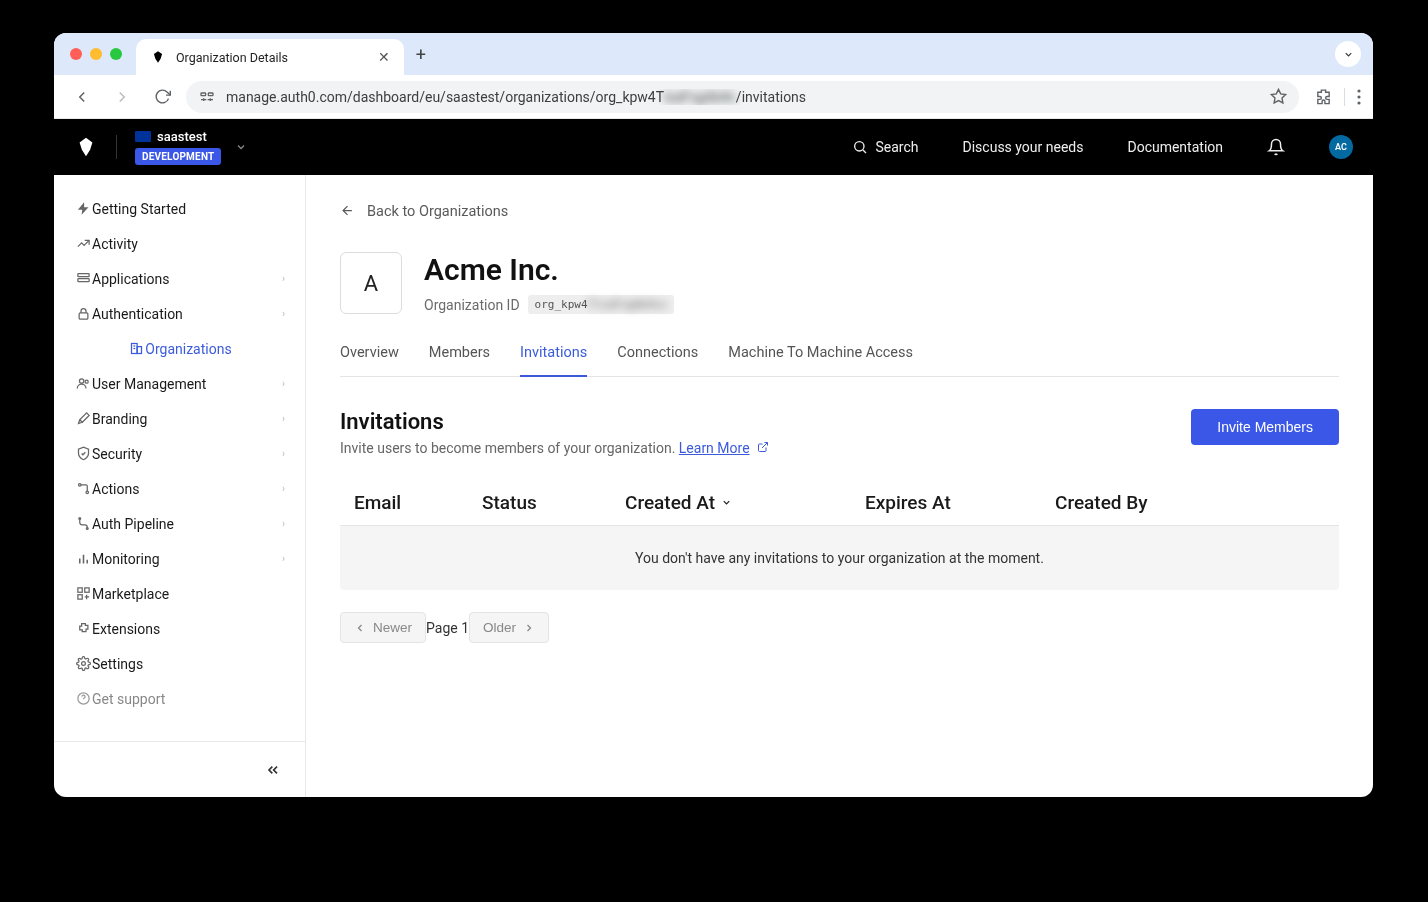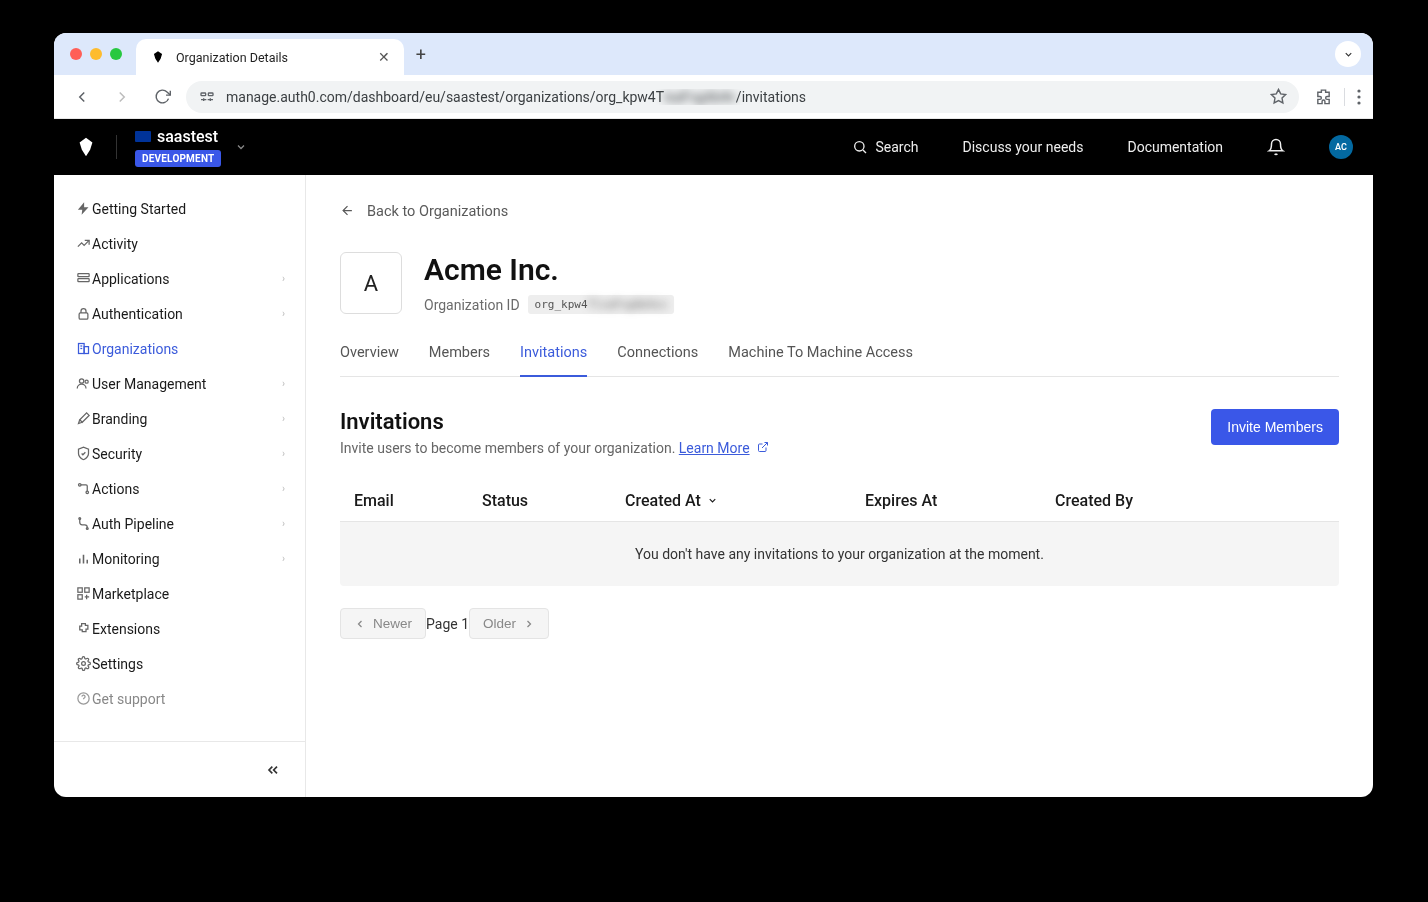--- a/index.html
+++ b/index.html
@@ -27,31 +27,31 @@
     .star { color: #5f6368; }
     .tb-right { display: flex; align-items: center; gap: 12px; padding-left: 8px; }
     .tb-div { width: 1px; height: 18px; background: #dadce0; }
     .app { flex: 1; display: flex; flex-direction: column; overflow: hidden; }
     .topnav { height: 56px; background: #000; display: flex; align-items: center; padding: 0 20px; }
     .logo { width: 24px; height: 24px; display:flex; align-items:center; justify-content:center; }
     .vdiv { width: 1px; height: 24px; background: #333; margin: 0 18px; }
     .tenant { display: flex; align-items: center; gap: 8px; cursor:pointer; }
     .flag { width: 16px; height: 11px; background: #003399; border-radius: 1px; position: relative; display:inline-block; }
     .flag::after { content:""; position:absolute; inset:0; background: radial-gradient(circle at 50% 50%, transparent 1px, transparent 1px); }
-    .tenant-name { color: #fff; font-size: 16px; font-weight: 500; }
+    .tenant-name { color: #fff; font-size: 13px; font-weight: 500; }
     .badge { background: #3a57e8; color: #fff; font-size: 10px; font-weight: 700; letter-spacing: .2px; padding: 3px 7px; border-radius: 3px; }
     .tenant-chev { color: #888; margin-left: 6px; }
     .nav-right { margin-left: auto; display: flex; align-items: center; gap: 44px; }
     .nav-link { color: #eee; font-size: 14px; cursor:pointer; display:flex; align-items:center; gap:8px; }
     .bell { color: #eee; cursor:pointer; }
     .avatar { width: 24px; height: 24px; border-radius: 50%; background: #0369a1; color: #fff; font-size: 9px; font-weight: 600; display: flex; align-items: center; justify-content: center; cursor:pointer; }
     .body { flex: 1; display: flex; overflow: hidden; }
     .sidebar { width: 252px; border-right: 1px solid #e8e8e8; display: flex; flex-direction: column; padding-top: 16px; }
     .sb-item { display: flex; align-items: center; height: 35px; padding: 0 20px; cursor:pointer; font-size: 14px; color: #1a1a1a; }
-    .sb-item.active { color: #3b5bdb; }
+    .sb-item.active { color: #3b5bdb; justify-content: center; }
     .sb-item .sb-icon { width: 18px; height: 18px; display: flex; align-items: center; justify-content: center; color: #666; flex-shrink: 0; }
     .sb-item.active .sb-icon { color: #3b5bdb; }
     .sb-item.support { color: #888; }
     .sb-item.support .sb-icon { color: #999; }
     .sb-chev { margin-left: auto; color: #bbb; font-size: 10px; }
     .sb-footer { margin-top: auto; border-top: 1px solid #e8e8e8; height: 56px; display: flex; align-items: center; justify-content: flex-end; padding-right: 24px; }
     .collapse-btn { color: #333; cursor:pointer; }
     .main { flex: 1; padding: 28px 34px; overflow-y: auto; }
     .back { display: flex; align-items: flex-start; gap: 12px; color: #5a5a5a; font-size: 14.5px; cursor:pointer; margin-bottom: 32px; }
     .org-header { display: flex; gap: 22px; align-items: flex-start; margin-bottom: 30px; }
@@ -61,23 +61,23 @@
     .org-id-code { background: #eee; padding: 3px 7px; border-radius: 3px; font-family: ui-monospace, Menlo, monospace; font-size: 11px; color: #555; }
     .org-id-code .blurred { filter: blur(4px); }
     .tabs { display: flex; gap: 30px; border-bottom: 1px solid #e5e5e5; margin-bottom: 32px; }
     .tab-item { padding-bottom: 14px; font-size: 14.5px; color: #555; cursor:pointer; }
     .tab-item.active { color: #3b5bdb; border-bottom: 2.5px solid #3b5bdb; margin-bottom: -1px; }
     .section-head { display: flex; justify-content: space-between; align-items: flex-start; margin-bottom: 24px; }
     .section-title { font-size: 22px; font-weight: 600; color: #111; margin-bottom: 6px; }
     .section-desc { font-size: 14px; color: #666; }
     .learn-more { color: #3b5bdb; text-decoration: underline; cursor:pointer; }
     .ext-icon { color: #3b5bdb; margin-left: 4px; font-size: 12px; }
-    .btn-primary { background: #3a57e8; color: #fff; border: none; padding: 10px 16px; border-radius: 4px; font-size: 14px; font-weight: 500; cursor:pointer; }
+    .btn-primary { background: #3a57e8; color: #fff; border: none; padding: 10px 26px; border-radius: 4px; font-size: 14px; font-weight: 500; cursor:pointer; }
     .table-head { display: flex; padding: 11px 14px; border-bottom: 1px solid #e5e5e5; }
-    .th { font-size: 16px; color: #1a1a1a; font-weight: 500; }
+    .th { font-size: 19px; color: #1a1a1a; font-weight: 500; }
     .th-email { width: 128px; }
     .th-status { width: 143px; }
     .th-created { width: 240px; display:flex; align-items:center; gap:6px; }
     .th-expires { width: 190px; }
     .th-by { flex: 1; }
     .empty { background: #f5f5f5; padding: 24px; text-align: center; font-size: 14px; color: #333; border-radius: 0 0 4px 4px; margin-bottom: 22px; }
     .pagination { display: flex; align-items: center; justify-content: flex-start; }
     .page-btn { background: #f5f5f5; border: 1px solid #e4e4e4; border-radius: 4px; padding: 7px 13px; font-size: 13.5px; color: #888; display: flex; align-items: center; gap: 7px; cursor:pointer; }
     .page-label { font-size: 14px; color: #333; }
     svg { display: block; }

